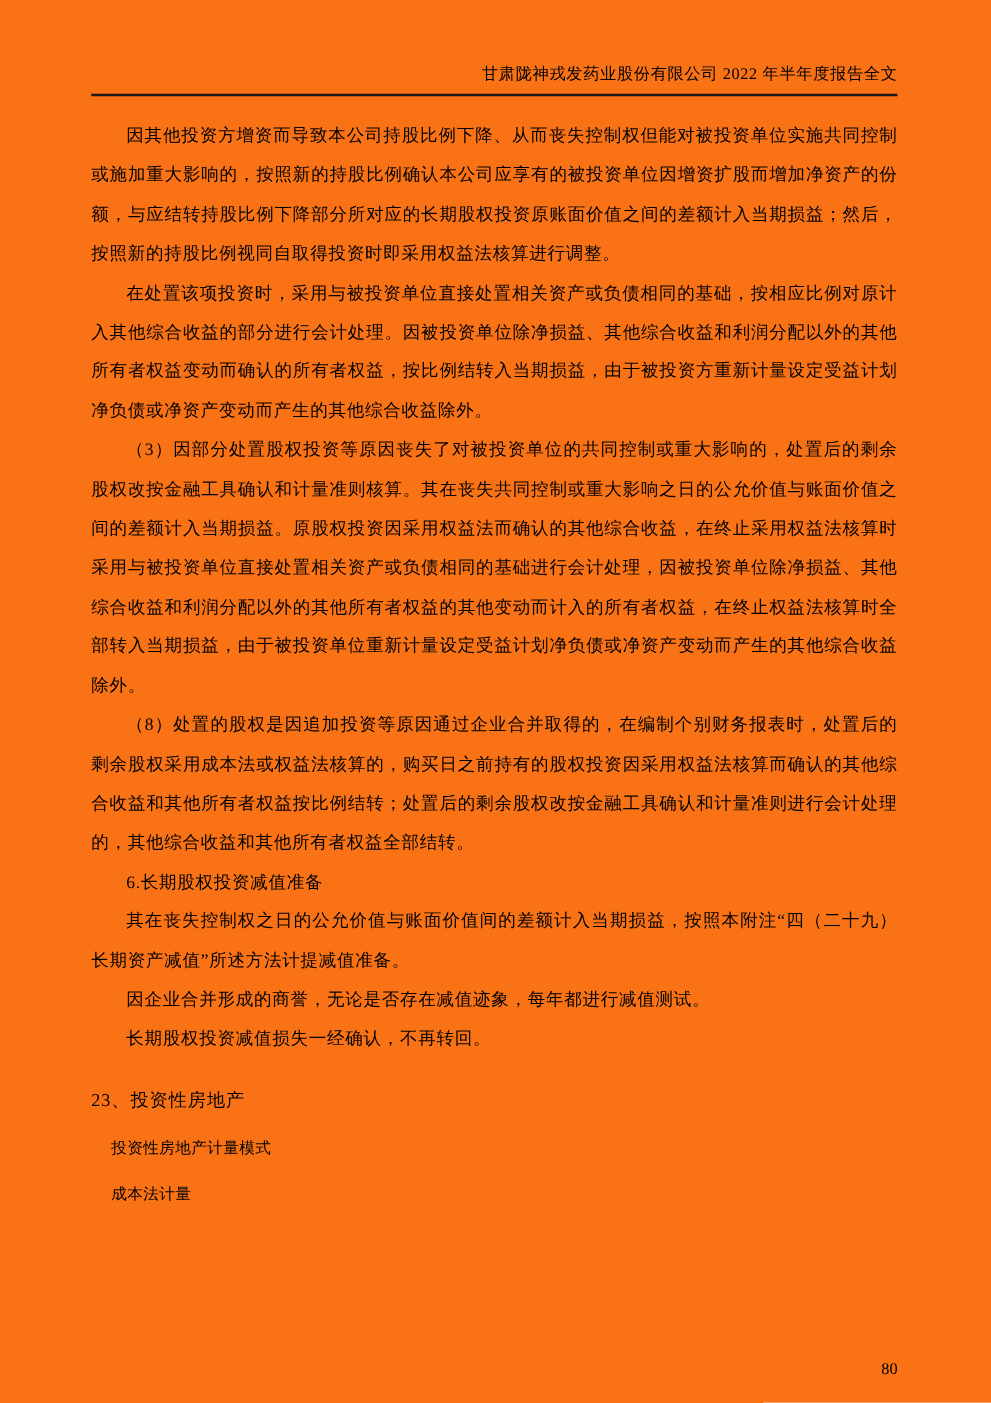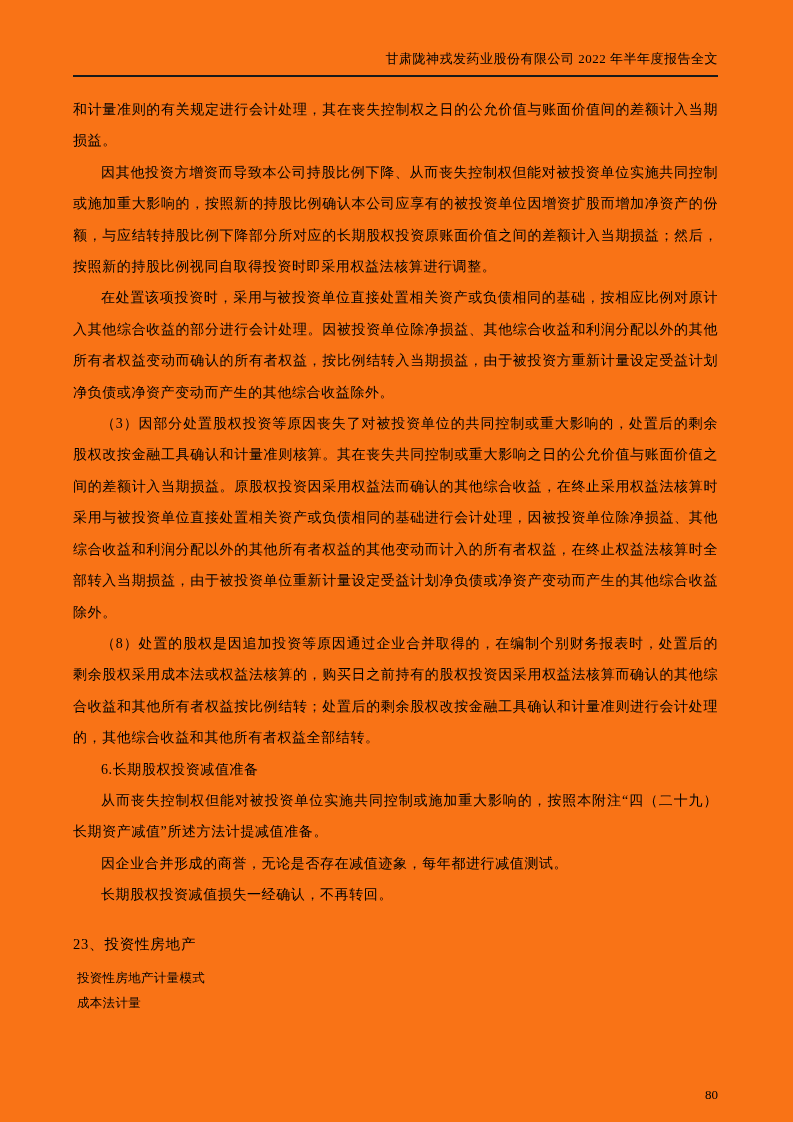--- a/index.html
+++ b/index.html
@@ -55,21 +55,21 @@
     margin: 22px 0 0 0;
     font-size: 14.5px;
     font-weight: normal;
     line-height: 22px;
     letter-spacing: 0.8px;
   }
   .meta-block {
     margin-top: 13px;
   }
   .meta-line {
-    margin: 4px;
+    margin: 16px;
     font-size: 12.5px;
     line-height: 21.5px;
     letter-spacing: 0.3px;
   }
   
   .page-footer {
     position: absolute;
     right: 75px;
     top: 1087px;
     font-size: 13px;
@@ -79,27 +79,26 @@
 </head>
 <body>
 
 <div class="page">
 
   <div class="page-header">
     <span>甘肃陇神戎发药业股份有限公司 2022 年半年度报告全文</span>
   </div>
 
   <div class="doc-body">
-    <p class="para">和计量准则的有关规定进行会计处理，其在丧失控制权之日的公允价值与账面价值间的差额计入当期损益。</p>
     <p class="para indent">因其他投资方增资而导致本公司持股比例下降、从而丧失控制权但能对被投资单位实施共同控制或施加重大影响的，按照新的持股比例确认本公司应享有的被投资单位因增资扩股而增加净资产的份额，与应结转持股比例下降部分所对应的长期股权投资原账面价值之间的差额计入当期损益；然后，按照新的持股比例视同自取得投资时即采用权益法核算进行调整。</p>
     <p class="para indent">在处置该项投资时，采用与被投资单位直接处置相关资产或负债相同的基础，按相应比例对原计入其他综合收益的部分进行会计处理。因被投资单位除净损益、其他综合收益和利润分配以外的其他所有者权益变动而确认的所有者权益，按比例结转入当期损益，由于被投资方重新计量设定受益计划净负债或净资产变动而产生的其他综合收益除外。</p>
     <p class="para indent">（3）因部分处置股权投资等原因丧失了对被投资单位的共同控制或重大影响的，处置后的剩余股权改按金融工具确认和计量准则核算。其在丧失共同控制或重大影响之日的公允价值与账面价值之间的差额计入当期损益。原股权投资因采用权益法而确认的其他综合收益，在终止采用权益法核算时采用与被投资单位直接处置相关资产或负债相同的基础进行会计处理，因被投资单位除净损益、其他综合收益和利润分配以外的其他所有者权益的其他变动而计入的所有者权益，在终止权益法核算时全部转入当期损益，由于被投资单位重新计量设定受益计划净负债或净资产变动而产生的其他综合收益除外。</p>
     <p class="para indent">（8）处置的股权是因追加投资等原因通过企业合并取得的，在编制个别财务报表时，处置后的剩余股权采用成本法或权益法核算的，购买日之前持有的股权投资因采用权益法核算而确认的其他综合收益和其他所有者权益按比例结转；处置后的剩余股权改按金融工具确认和计量准则进行会计处理的，其他综合收益和其他所有者权益全部结转。</p>
     <p class="para indent">6.长期股权投资减值准备</p>
-    <p class="para indent">从而丧失控制权但能对被投资单位实施共同控制或施加重大影响的，按照本附注“四（二十九）长期资产减值”所述方法计提减值准备。</p>
+    <p class="para indent">其在丧失控制权之日的公允价值与账面价值间的差额计入当期损益，按照本附注“四（二十九）长期资产减值”所述方法计提减值准备。</p>
     <p class="para indent">因企业合并形成的商誉，无论是否存在减值迹象，每年都进行减值测试。</p>
     <p class="para indent">长期股权投资减值损失一经确认，不再转回。</p>
 
     <h2 class="section-heading">23、投资性房地产</h2>
 
     <div class="meta-block">
       <p class="meta-line">投资性房地产计量模式</p>
       <p class="meta-line">成本法计量</p>
     </div>
   </div>

